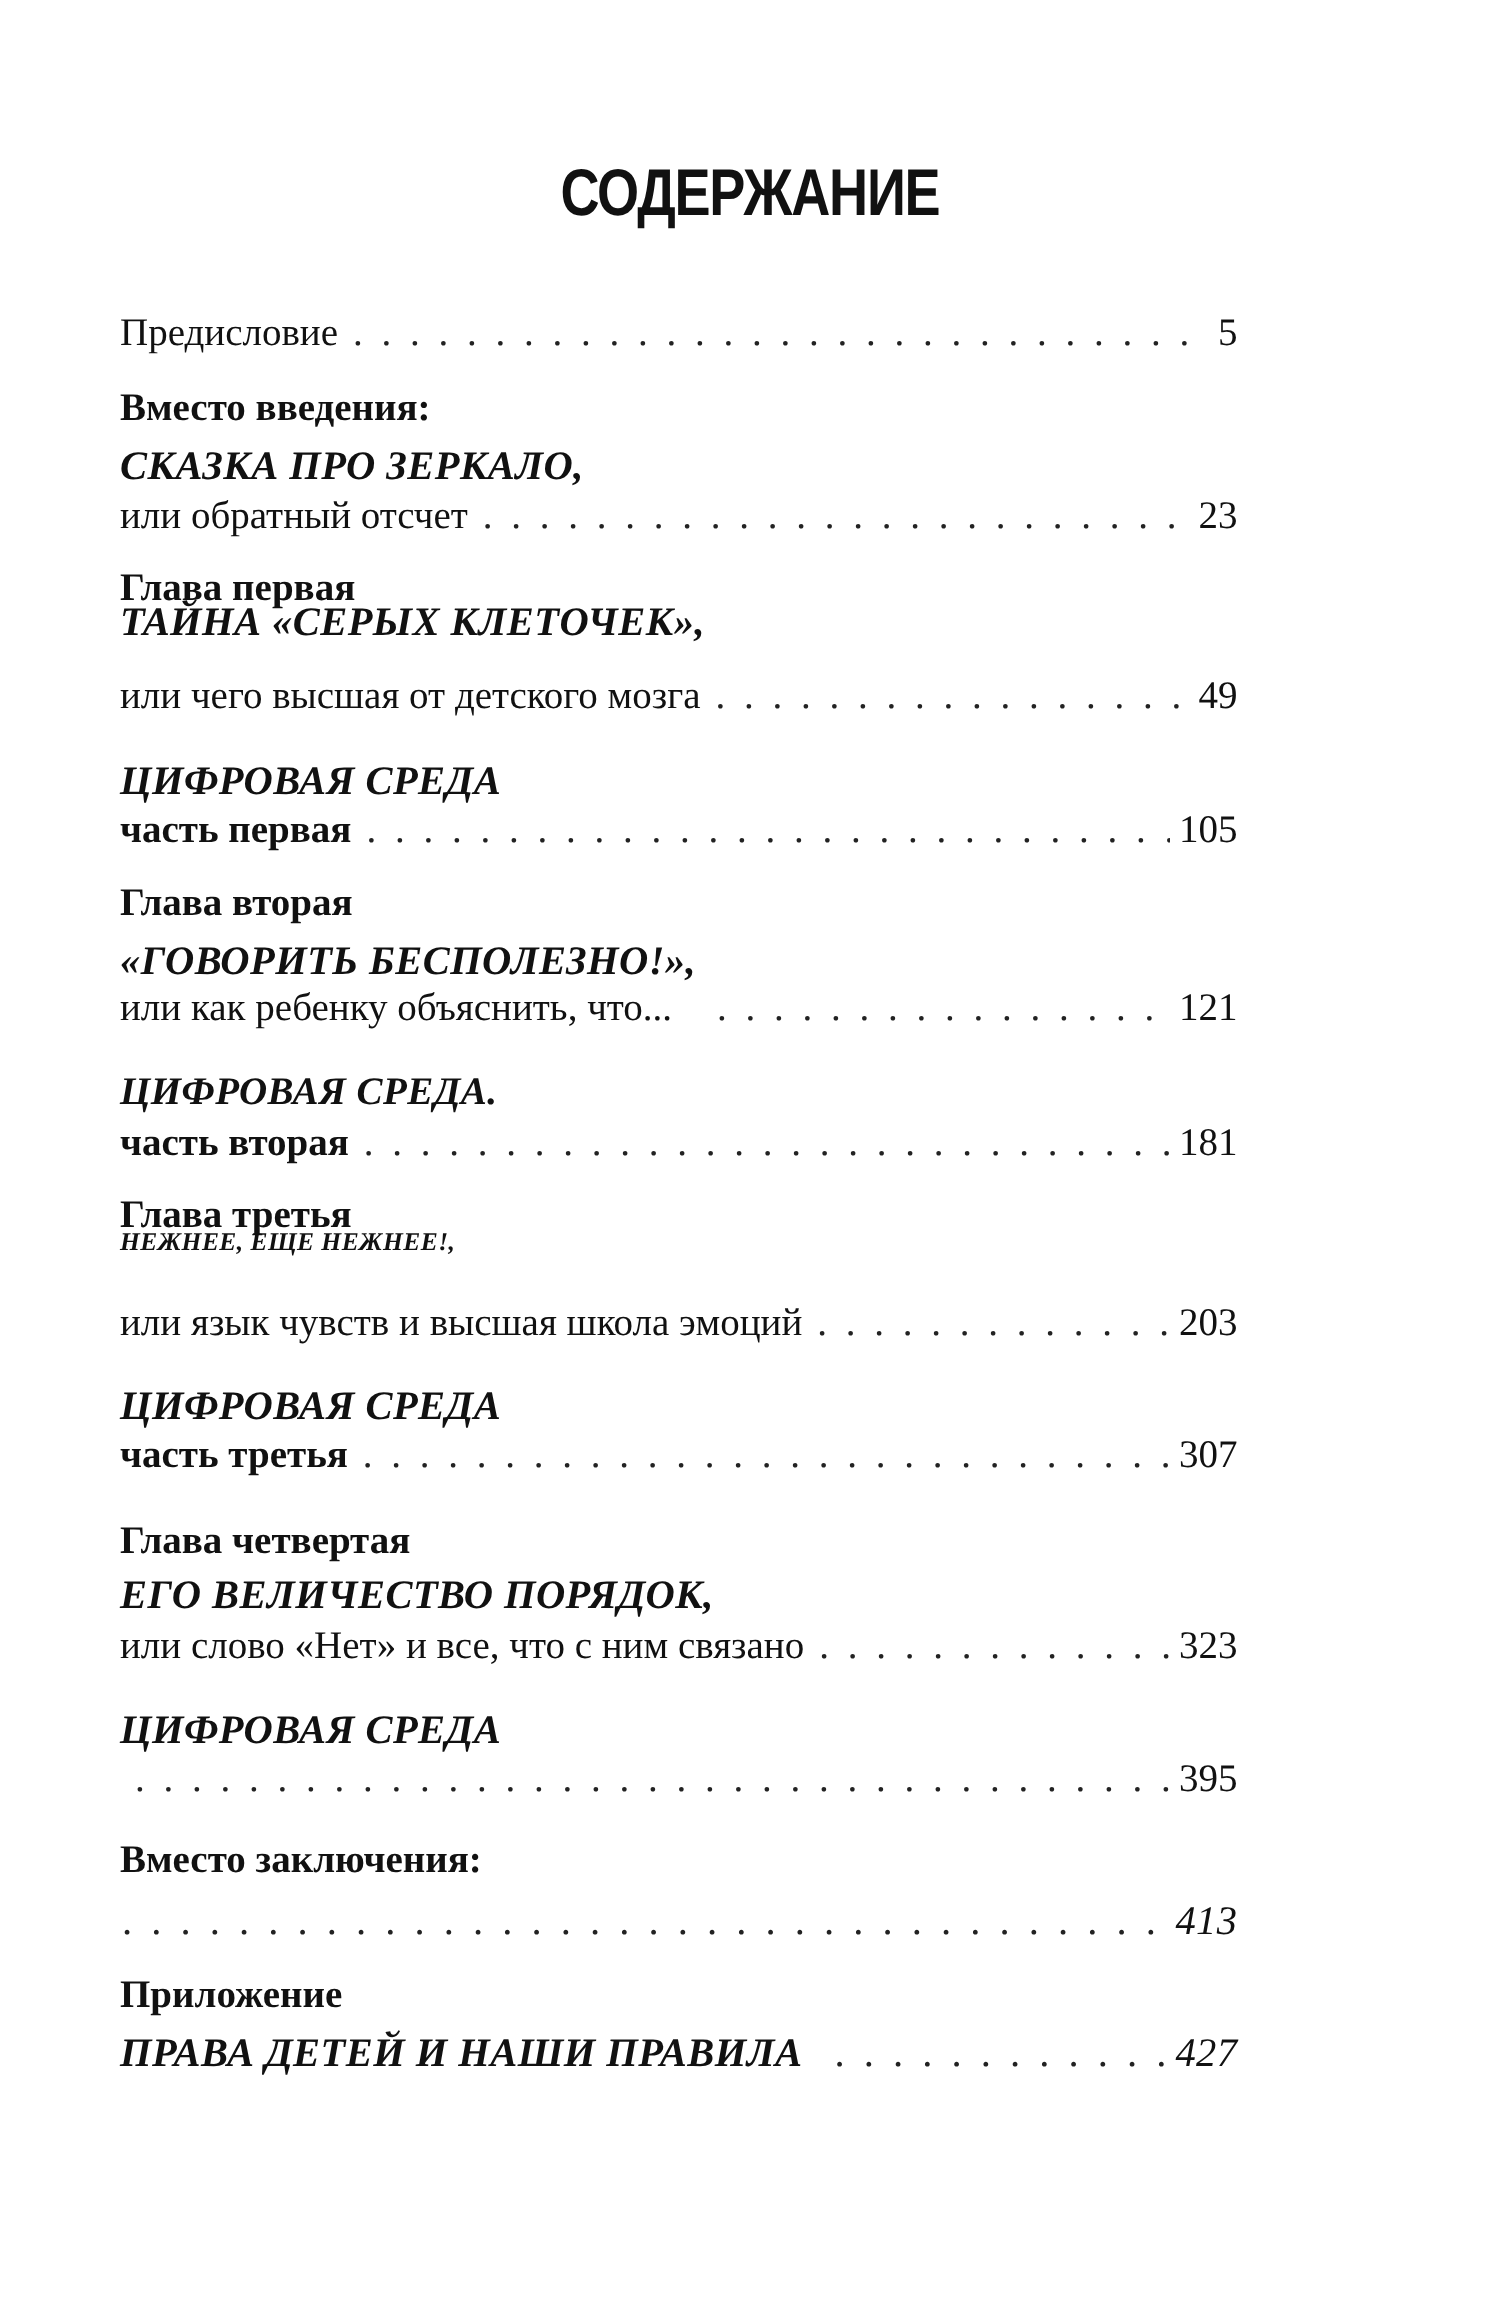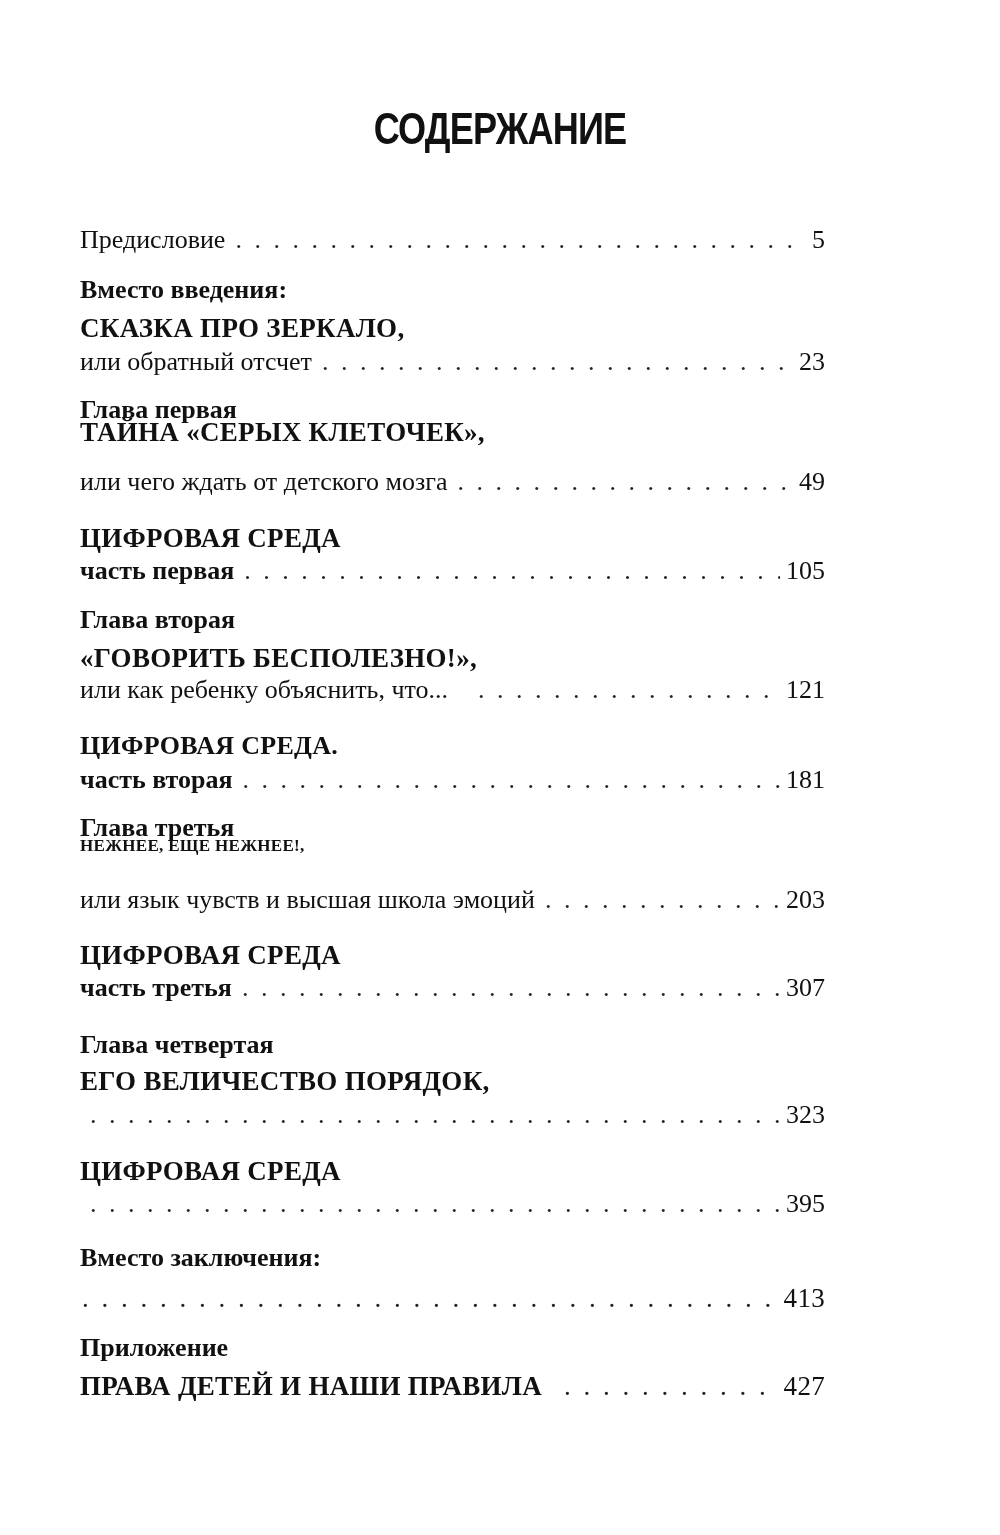--- a/index.html
+++ b/index.html
@@ -2,28 +2,28 @@
 <html><head>
 <meta charset="utf-8">
 <style>
   html, body { margin:0; padding:0; background:#ffffff; }
   body { width:1000px; height:1535px; position:relative; overflow:hidden; color:#111111;
          font-family:"Liberation Serif", "DejaVu Serif", serif; }
   .title { position:absolute; left:0; width:1000px; top:104px; text-align:center;
            font-family:"Liberation Sans", "DejaVu Sans", sans-serif; font-weight:bold;
            font-size:44px; letter-spacing:-1px; transform:scaleX(0.82); transform-origin:center; }
   .line { position:absolute; left:80px; width:745px; height:36px; display:flex; align-items:flex-end;
-          font-size:26px; white-space:nowrap; line-height:36px;margin-top:18px; }
+          font-size:26px; white-space:nowrap; line-height:36px; }
   .line .txt { flex:0 0 auto; }
   .line .dots { flex:1 1 auto; overflow:hidden; margin:0 6px 0 10px; letter-spacing:7.5px;
                 color:#222; }
   .line .dots::before { content:". . . . . . . . . . . . . . . . . . . . . . . . . . . . . . . . . . . . . . . . . . . . . . . . . . . . . . . . ."; letter-spacing:0; word-spacing:6px; }
   .line .num { flex:0 0 auto; }
   .b { font-weight:bold; }
-  .caps { letter-spacing:0.3px; }
+  .caps { letter-spacing:0.3px;font-style:italic; }
 </style>
 </head>
 <body>
 
 <div class="title">СОДЕРЖАНИЕ</div>
 
 <div class="line" style="top:204px">
   <span class="txt">Предисловие</span>
   <span class="dots"></span>
   <span class="num">5</span>
@@ -45,21 +45,21 @@
 
 <div class="line b" style="top:374px">
   <span class="txt">Глава первая</span>
 </div>
 
 <div class="line b caps" style="top:396px; font-size:27px">
   <span class="txt">ТАЙНА «СЕРЫХ КЛЕТОЧЕК»,</span>
 </div>
 
 <div class="line" style="top:446px">
-  <span class="txt">или чего ждать от детского мозга</span>
+  <span class="txt">или чего высшая от детского мозга</span>
   <span class="dots"></span>
   <span class="num">49</span>
 </div>
 
 <div class="line b caps" style="top:502px; font-size:27px">
   <span class="txt">ЦИФРОВАЯ СРЕДА</span>
 </div>
 
 <div class="line b" style="top:535px">
   <span class="txt">часть первая</span>
@@ -117,20 +117,21 @@
 
 <div class="line b" style="top:1009px">
   <span class="txt">Глава четвертая</span>
 </div>
 
 <div class="line b caps" style="top:1045px; font-size:27px">
   <span class="txt">ЕГО ВЕЛИЧЕСТВО ПОРЯДОК,</span>
 </div>
 
 <div class="line" style="top:1079px">
+  <span class="txt">или слово «Нет» и все, что с ним связано</span>
   <span class="dots"></span>
   <span class="num">323</span>
 </div>
 
 <div class="line b caps" style="top:1135px; font-size:27px">
   <span class="txt">ЦИФРОВАЯ СРЕДА</span>
 </div>
 
 <div class="line b" style="top:1168px">
   <span class="dots" style="font-weight:normal"></span>

